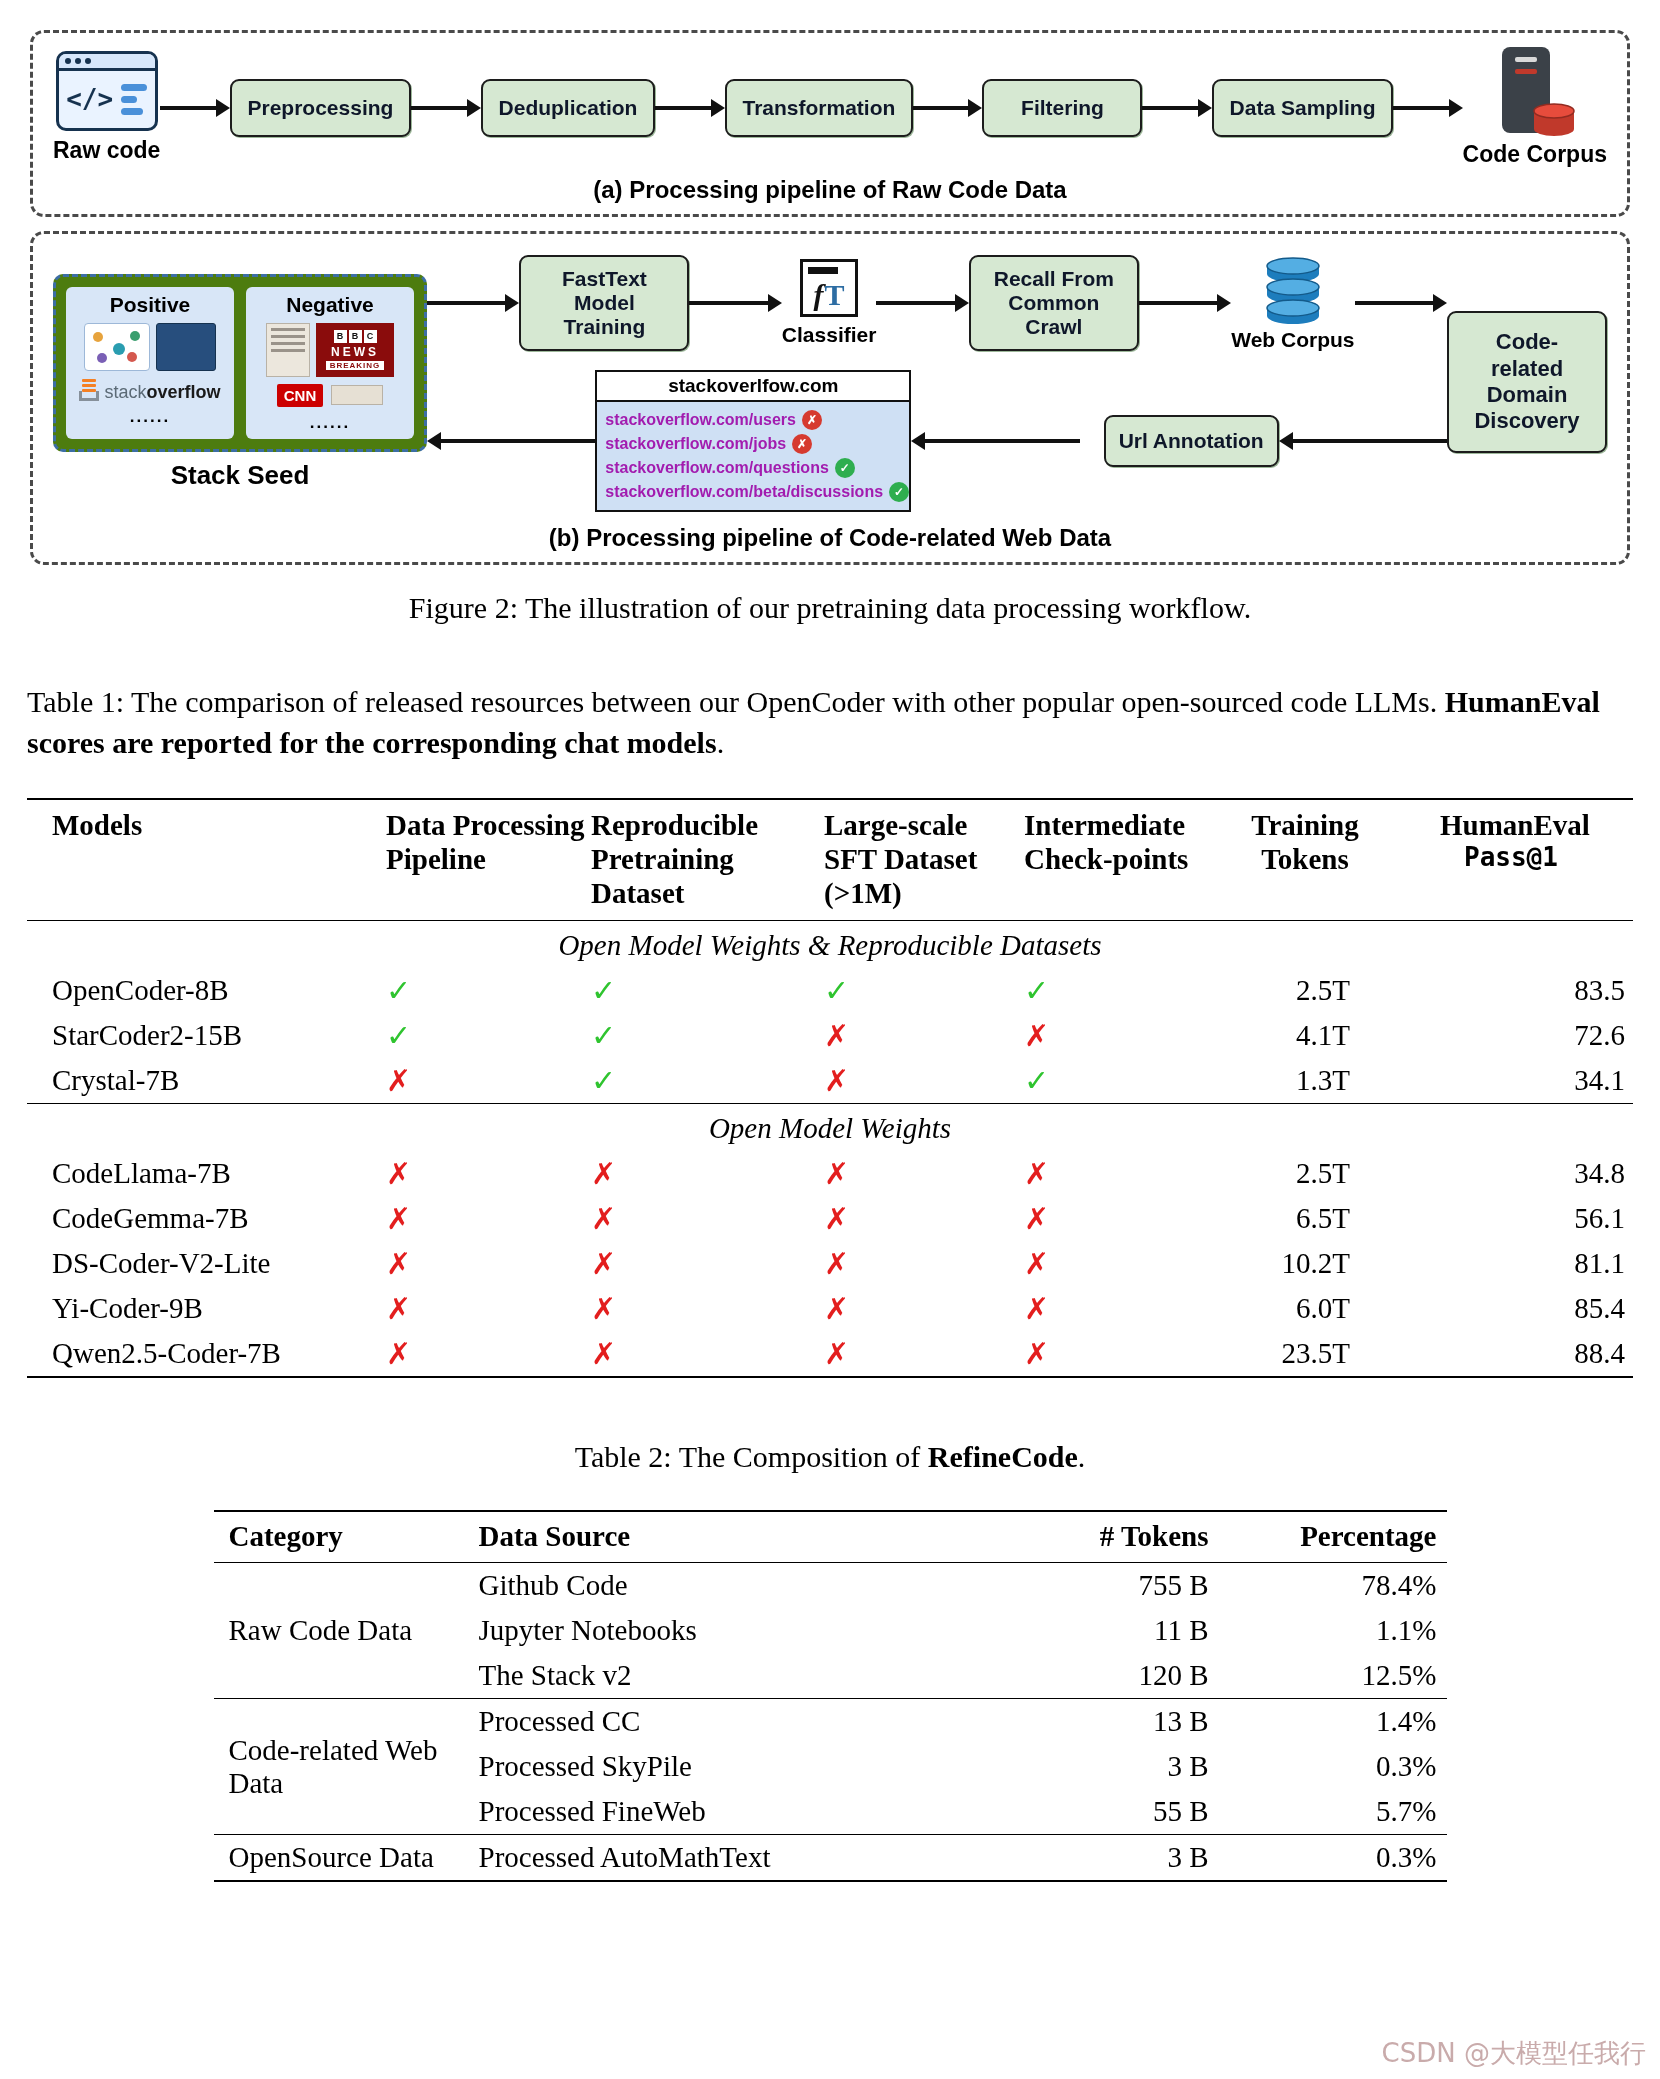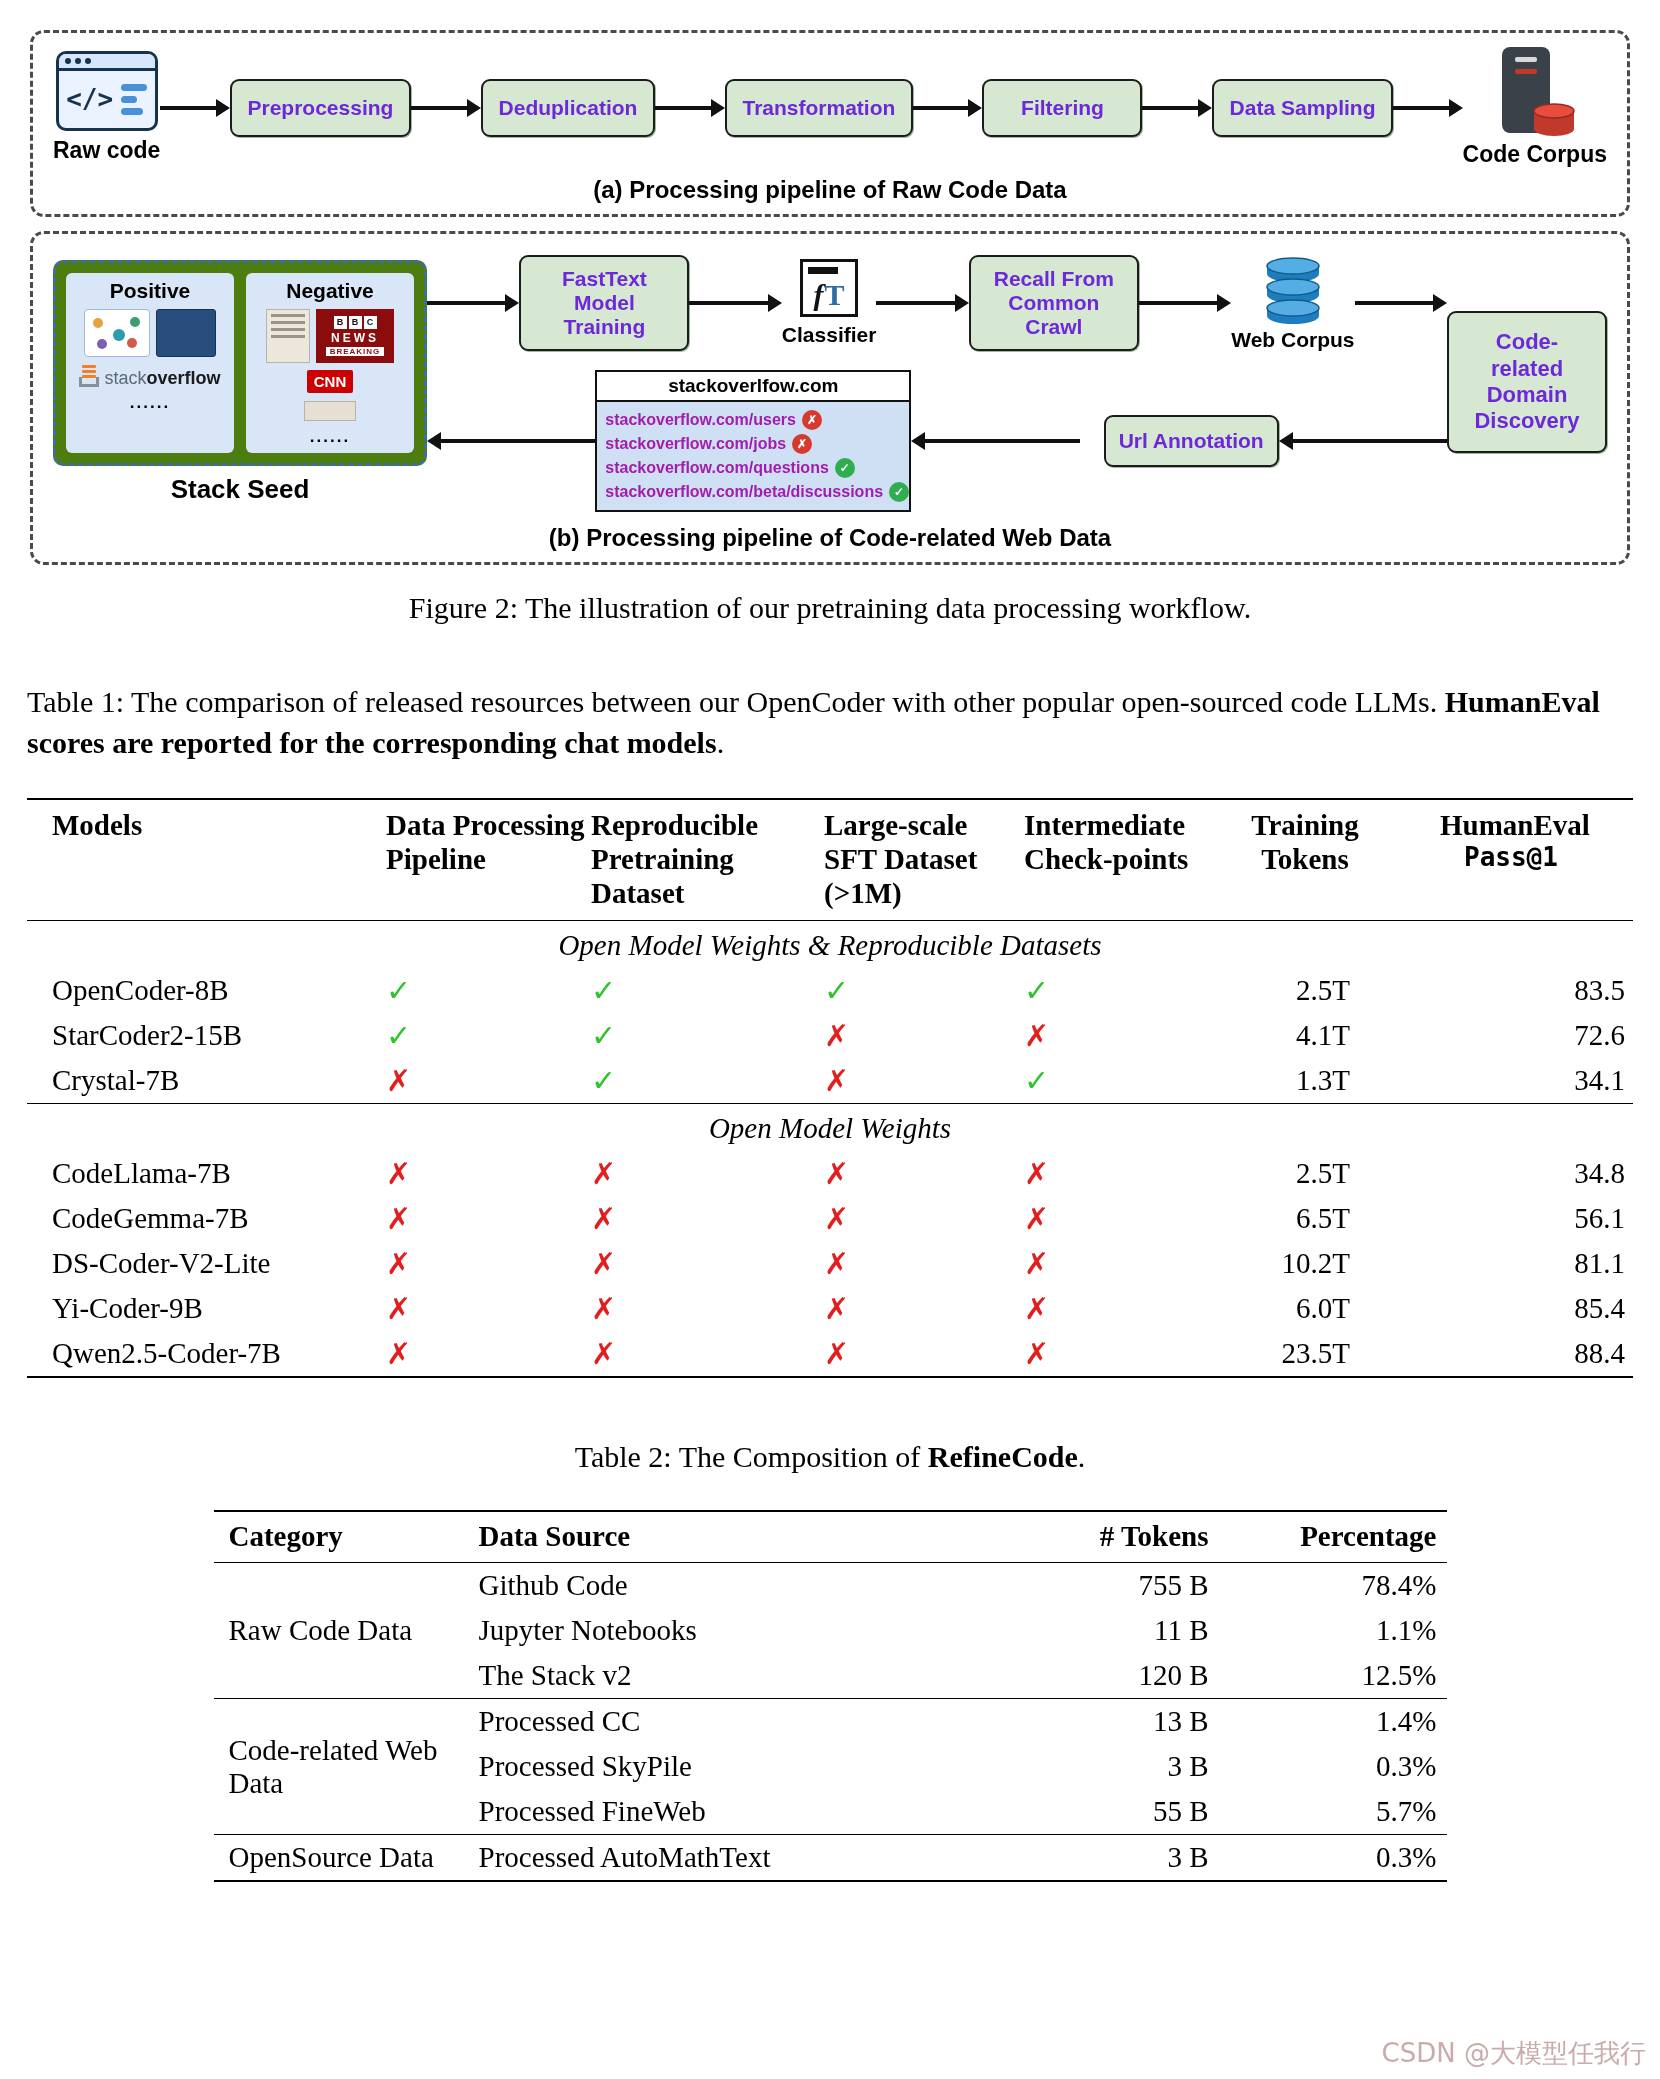--- a/index.html
+++ b/index.html
@@ -25,21 +25,21 @@
   .arrow { display:flex; align-items:center; flex:1; min-width:34px; }
   .arrow .shaft { height:4px; background:#111; flex:1; min-width:18px; }
   .arrow .head { width:0; height:0; border-top:9px solid transparent; border-bottom:9px solid transparent; border-left:14px solid #111; }
   .arrow.left .head { border-left:none; border-right:14px solid #111; }
   .arrow i { display:block; }
 
   
   .stage {
     background:#d6e8d2; border:2px solid #1c1c1c; border-radius:9px;
     font-family:"Liberation Sans",sans-serif; font-weight:700; font-size:21px;
-    color:#6d28d9; text-align:center; padding:12px 16px;
+    color:#0f172a; text-align:center; padding:12px 16px;
     display:flex; align-items:center; justify-content:center;
     box-shadow:1px 1px 0 #9db89a;
   }
   .pipe-a-row { display:flex; align-items:center; }
   .pipe-a-row .stage { min-height:58px; }
 
   .endpoint { display:flex; flex-direction:column; align-items:center; }
   .ep-label { font-family:"Liberation Sans",sans-serif; font-weight:700; font-size:23px; margin-top:6px; }
 
   
@@ -93,21 +93,21 @@
   .so-over { color:#1a1a1a; font-weight:700; }
   .dots { font-family:"Liberation Sans",sans-serif; font-weight:700; font-size:17px; letter-spacing:2px; margin-top:6px; }
 
   .paper-thumb { width:44px; height:54px; background:#ece7dd; border:1px solid #b9b2a6; display:block; padding:4px 4px; }
   .paper-thumb i { display:block; height:3px; background:#9a938a; margin-bottom:4px; }
   .bbc { background:#8a0c0c; width:78px; height:54px; display:flex; flex-direction:column; align-items:center; justify-content:center; gap:2px; }
   .bbc-boxes { display:flex; gap:2px; }
   .bbc-boxes i { width:13px; height:13px; background:#fff; color:#111; font:700 9px "Liberation Sans",sans-serif; display:inline-flex; align-items:center; justify-content:center; font-style:normal; }
   .bbc-news { color:#fff; font:700 12px "Liberation Sans",sans-serif; letter-spacing:3px; }
   .bbc-brk { background:#fff; color:#8a0c0c; font:700 8px "Liberation Sans",sans-serif; padding:0 4px; letter-spacing:1px; }
-  .neg-strip { display:flex; align-items:center; gap:8px; margin-top:7px;flex-direction:column; }
+  .neg-strip { display:flex; align-items:center; gap:8px; margin-top:7px; }
   .cnn { background:#c00; color:#fff; font:700 15px "Liberation Sans",sans-serif; padding:3px 7px; border-radius:2px; }
   .mini-paper { width:52px; height:20px; background:#e6e0d4; border:1px solid #b9b2a6; display:block; }
 
   
   .classifier-node { display:flex; flex-direction:column; align-items:center; }
   .ft-icon { width:58px; height:58px; border:3px solid #111; background:#fff; position:relative; display:flex; align-items:flex-end; justify-content:center; gap:1px; padding-bottom:4px; }
   .ft-bar { position:absolute; top:5px; left:5px; width:30px; height:7px; background:#111; display:block; }
   .ft-f { font:italic 700 30px "Liberation Serif",serif; color:#111; line-height:1; }
   .ft-t { font:700 30px "Liberation Serif",serif; color:#2d6da3; line-height:1; }
 

